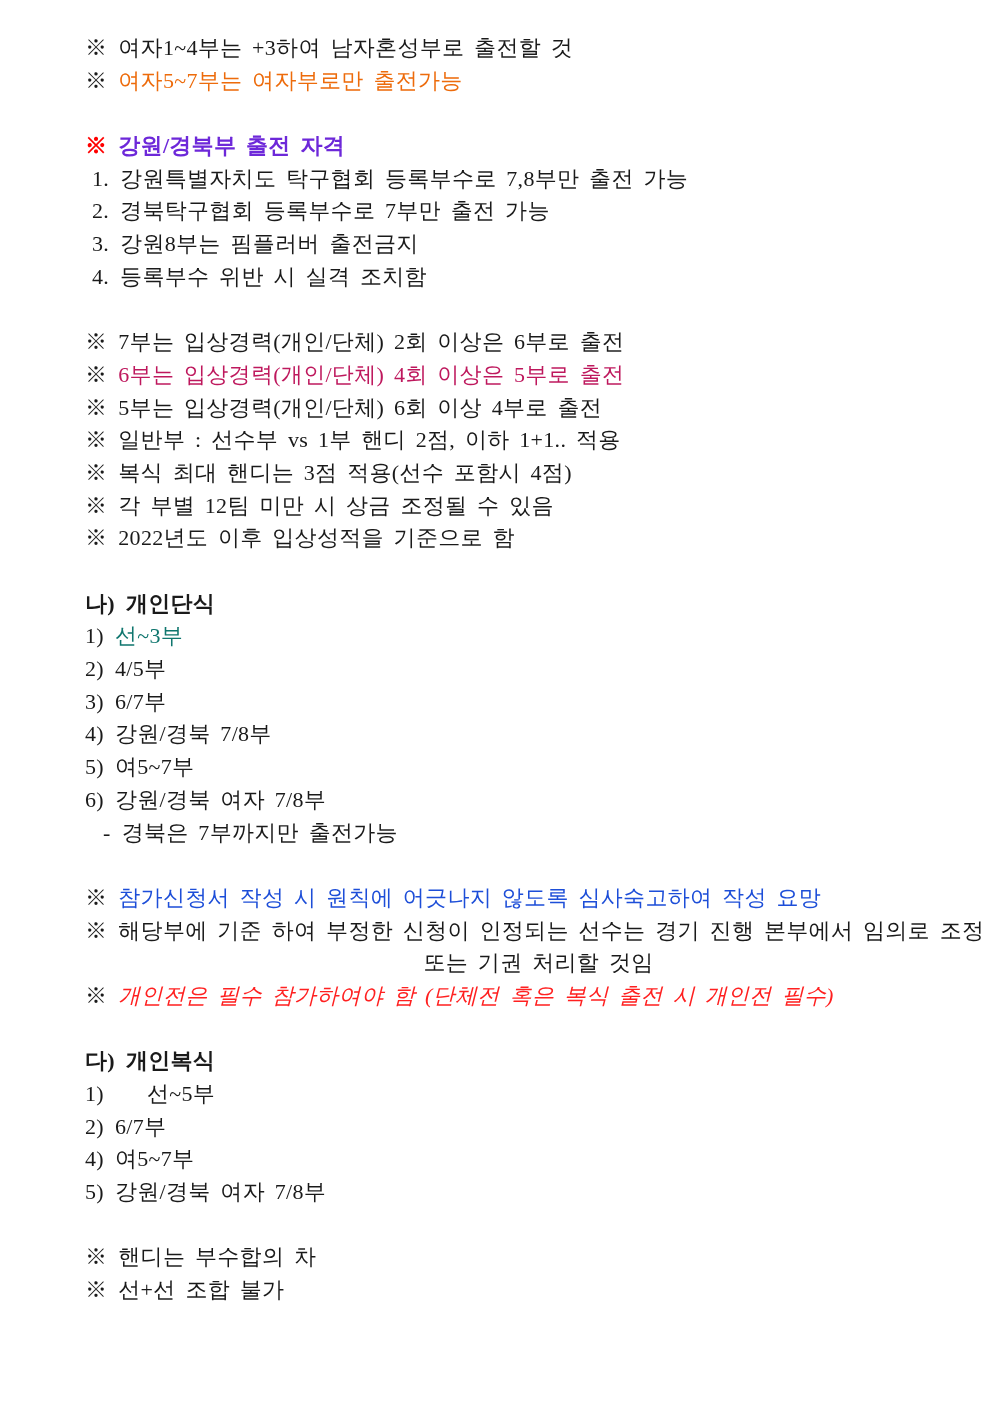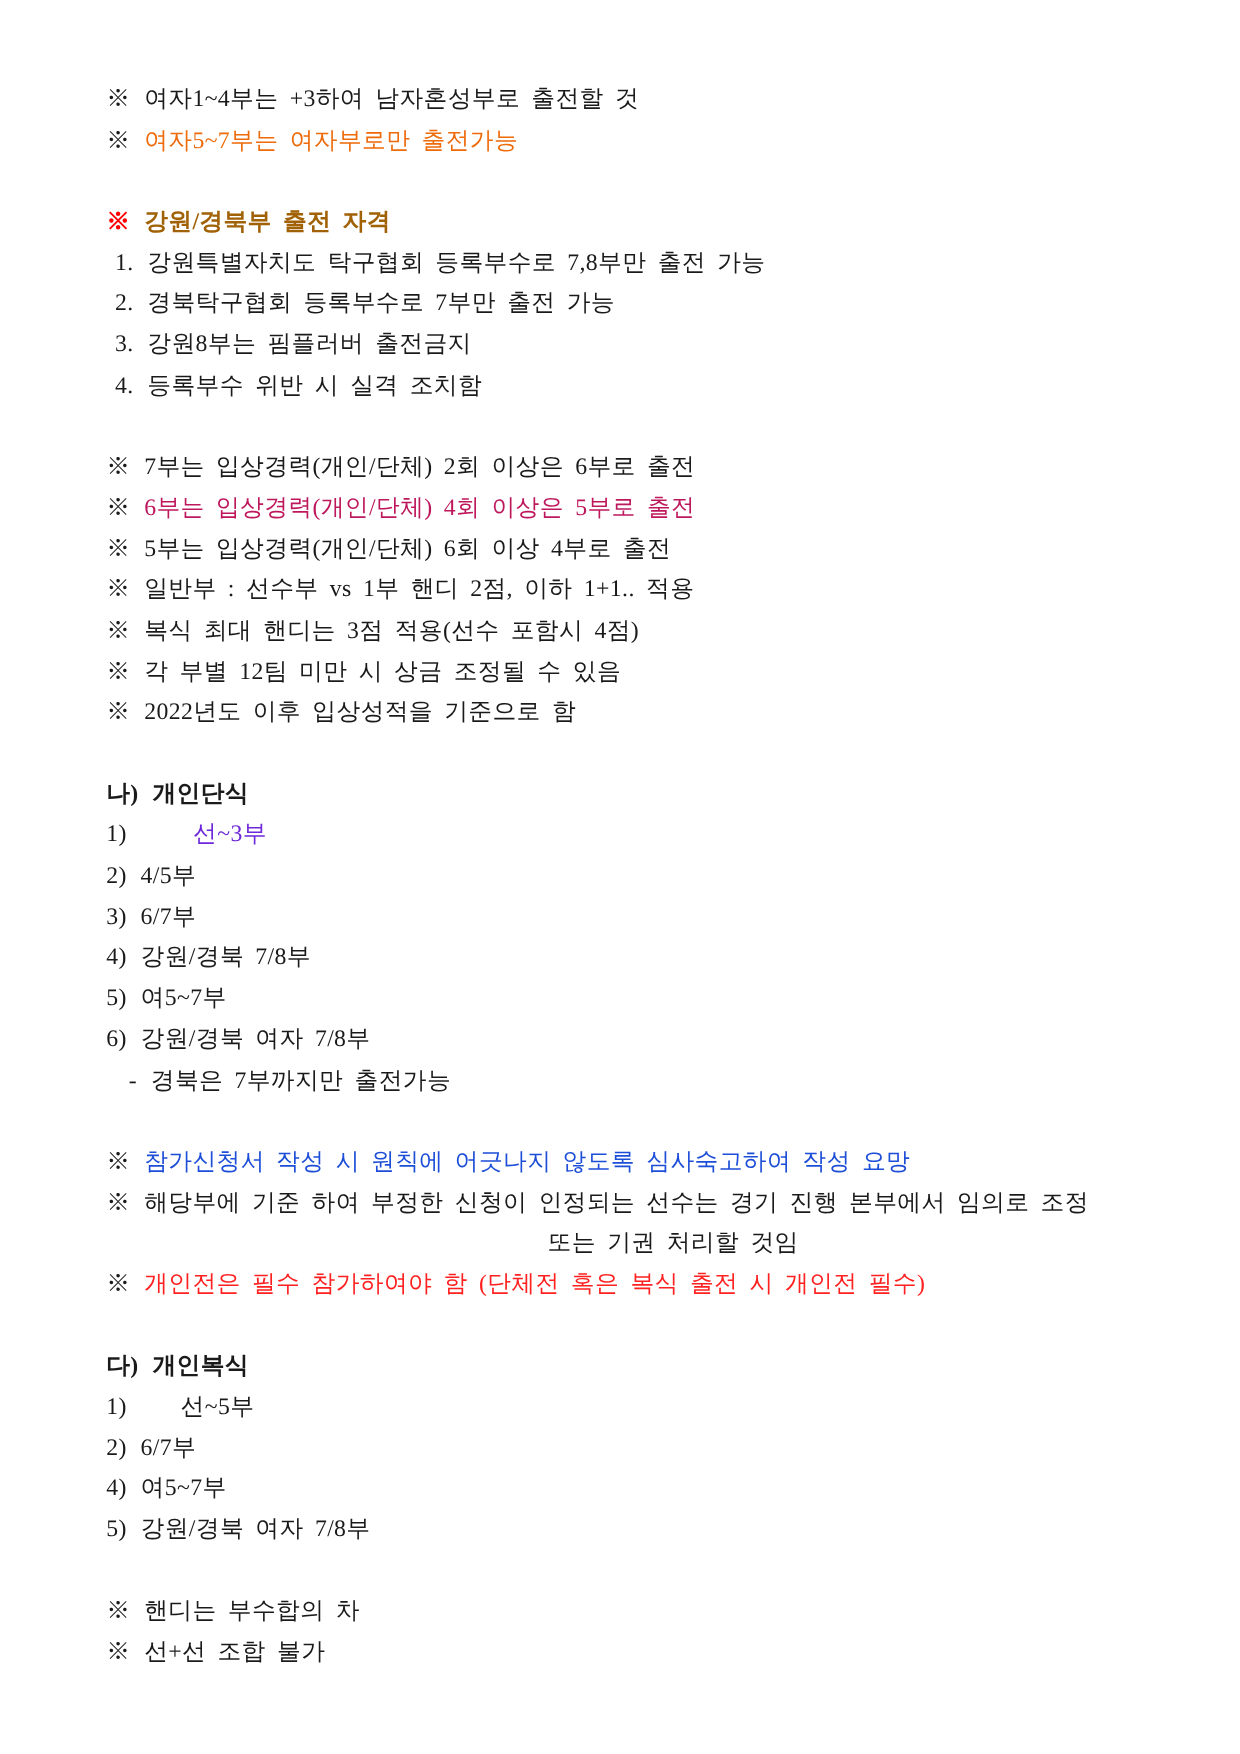--- a/index.html
+++ b/index.html
@@ -9,23 +9,23 @@
     background: #ffffff;
   }
   .page {
     position: relative;
     width: 992px;
     height: 1403px;
     background: #ffffff;
     overflow: hidden;
   }
   .doc-body {
-    padding: 64px 28px 0 85px;
+    padding: 32px 28px 0 85px;
     font-family: "Liberation Serif", "DejaVu Serif", serif;
-    font-size: 19px;
+    font-size: 22px;
     line-height: 32.7px;
     color: #1a1a1a;
     letter-spacing: 0.3px;
     word-spacing: 4px;
   }
   .line {
     height: 32.7px;
     white-space: pre;
   }
   .line .marker {
@@ -39,47 +39,47 @@
   .indent-3 { padding-left: 28px; text-align: center; }
 </style>
 </head>
 <body>
 
 <div class="page">
   <div class="doc-body">
       <div class="line indent-0"><span class="marker" style="color: rgb(26, 26, 26);">※</span><span style="color: rgb(26, 26, 26);">여자1~4부는 +3하여 남자혼성부로 출전할 것</span></div>
       <div class="line indent-0"><span class="marker" style="color: rgb(26, 26, 26);">※</span><span style="color: rgb(237, 107, 11);">여자5~7부는 여자부로만 출전가능</span></div>
       <div class="line indent-0"></div>
-      <div class="line indent-0"><span class="b marker" style="color: rgb(255, 0, 0);">※</span><span class="b" style="color: #a16207; margin-top: 31px;">강원/경북부 출전 자격</span></div>
+      <div class="line indent-0"><span class="b marker" style="color: rgb(255, 0, 0);">※</span><span class="b" style="color: #6d28d9; margin-top: 31px;">강원/경북부 출전 자격</span></div>
       <div class="line indent-1"><span class="marker" style="color: rgb(26, 26, 26);">1.</span><span style="color: rgb(26, 26, 26);">강원특별자치도 탁구협회 등록부수로 7,8부만 출전 가능</span></div>
       <div class="line indent-1"><span class="marker" style="color: rgb(26, 26, 26);">2.</span><span style="color: rgb(26, 26, 26); margin-top: 44px;">경북탁구협회 등록부수로 7부만 출전 가능</span></div>
       <div class="line indent-1"><span class="marker" style="color: rgb(26, 26, 26);">3.</span><span style="color: rgb(26, 26, 26);">강원8부는 핌플러버 출전금지</span></div>
       <div class="line indent-1"><span class="marker" style="color: rgb(26, 26, 26);">4.</span><span style="color: rgb(26, 26, 26);">등록부수 위반 시 실격 조치함</span></div>
       <div class="line indent-0"></div>
       <div class="line indent-0"><span class="marker" style="color: rgb(26, 26, 26);">※</span><span style="color: rgb(26, 26, 26);">7부는 입상경력(개인/단체) 2회 이상은 6부로 출전</span></div>
       <div class="line indent-0"><span class="marker" style="color: rgb(26, 26, 26);">※</span><span style="color: #be185d;">6부는 입상경력(개인/단체) 4회 이상은 5부로 출전</span></div>
       <div class="line indent-0"><span class="marker" style="color: rgb(26, 26, 26);">※</span><span style="color: rgb(26, 26, 26);">5부는 입상경력(개인/단체) 6회 이상 4부로 출전</span></div>
       <div class="line indent-0"><span class="marker" style="color: rgb(26, 26, 26);">※</span><span style="color: rgb(26, 26, 26);">일반부 : 선수부 vs 1부 핸디 2점, 이하 1+1.. 적용</span></div>
       <div class="line indent-0"><span class="marker" style="color: rgb(26, 26, 26);">※</span><span style="color: rgb(26, 26, 26);">복식 최대 핸디는 3점 적용(선수 포함시 4점)</span></div>
       <div class="line indent-0"><span class="marker" style="color: rgb(26, 26, 26);">※</span><span style="color: rgb(26, 26, 26);">각 부별 12팀 미만 시 상금 조정될 수 있음</span></div>
       <div class="line indent-0"><span class="marker" style="color: rgb(26, 26, 26);">※</span><span style="color: rgb(26, 26, 26);">2022년도 이후 입상성적을 기준으로 함</span></div>
       <div class="line indent-0"></div>
       <div class="line indent-0"><span class="b marker" style="color: rgb(26, 26, 26);">나)</span><span class="b" style="color: rgb(26, 26, 26);">개인단식</span></div>
-      <div class="line indent-0"><span class="marker" style="color: rgb(26, 26, 26);">1)</span><span style="color: #6d28d9; margin-left: 42px;">선~3부</span></div>
+      <div class="line indent-0"><span class="marker" style="color: rgb(26, 26, 26);">1)</span><span style="color: #0f766e;">선~3부</span></div>
       <div class="line indent-0"><span class="marker" style="color: rgb(26, 26, 26);">2)</span><span style="color: rgb(26, 26, 26);">4/5부</span></div>
       <div class="line indent-0"><span class="marker" style="color: rgb(26, 26, 26);">3)</span><span style="color: rgb(26, 26, 26);">6/7부</span></div>
       <div class="line indent-0"><span class="marker" style="color: rgb(26, 26, 26);">4)</span><span style="color: rgb(26, 26, 26);">강원/경북 7/8부</span></div>
       <div class="line indent-0"><span class="marker" style="color: rgb(26, 26, 26);">5)</span><span style="color: rgb(26, 26, 26);">여5~7부</span></div>
       <div class="line indent-0"><span class="marker" style="color: rgb(26, 26, 26);">6)</span><span style="color: rgb(26, 26, 26);">강원/경북 여자 7/8부</span></div>
       <div class="line indent-2"><span class="marker" style="color: rgb(26, 26, 26);">-</span><span style="color: rgb(26, 26, 26);">경북은 7부까지만 출전가능</span></div>
       <div class="line indent-0"></div>
       <div class="line indent-0"><span class="marker" style="color: rgb(26, 26, 26);">※</span><span style="color: #1d4ed8;">참가신청서 작성 시 원칙에 어긋나지 않도록 심사숙고하여 작성 요망</span></div>
       <div class="line indent-0"><span class="marker" style="color: rgb(26, 26, 26);">※</span><span style="color: rgb(26, 26, 26);">해당부에 기준 하여 부정한 신청이 인정되는 선수는 경기 진행 본부에서 임의로 조정</span></div>
       <div class="line indent-3"><span style="color: rgb(26, 26, 26);">또는 기권 처리할 것임</span></div>
-      <div class="line indent-0"><span class="marker" style="color: rgb(26, 26, 26);">※</span><span style="color: rgb(255, 32, 32);">개인전은 필수 참가하여야 함 (단체전 혹은 복식 출전 시 개인전 필수)</span></div>
+      <div class="line indent-0"><span class="marker" style="color: rgb(26, 26, 26);">※</span><span style="color: rgb(255, 32, 32); font-style: italic;">개인전은 필수 참가하여야 함 (단체전 혹은 복식 출전 시 개인전 필수)</span></div>
       <div class="line indent-0"></div>
       <div class="line indent-0"><span class="b marker" style="color: rgb(26, 26, 26);">다)</span><span class="b" style="color: rgb(26, 26, 26);">개인복식</span></div>
       <div class="line indent-0"><span class="marker" style="color: rgb(26, 26, 26);">1)</span><span style="color: rgb(26, 26, 26); margin-left: 32px;">선~5부</span></div>
       <div class="line indent-0"><span class="marker" style="color: rgb(26, 26, 26);">2)</span><span style="color: rgb(26, 26, 26);">6/7부</span></div>
       <div class="line indent-0"><span class="marker" style="color: rgb(26, 26, 26);">4)</span><span style="color: rgb(26, 26, 26);">여5~7부</span></div>
       <div class="line indent-0"><span class="marker" style="color: rgb(26, 26, 26);">5)</span><span style="color: rgb(26, 26, 26);">강원/경북 여자 7/8부</span></div>
       <div class="line indent-0"></div>
       <div class="line indent-0"><span class="marker" style="color: rgb(26, 26, 26);">※</span><span style="color: rgb(26, 26, 26);">핸디는 부수합의 차</span></div>
       <div class="line indent-0"><span class="marker" style="color: rgb(26, 26, 26);">※</span><span style="color: rgb(26, 26, 26);">선+선 조합 불가</span></div>
     </div>

